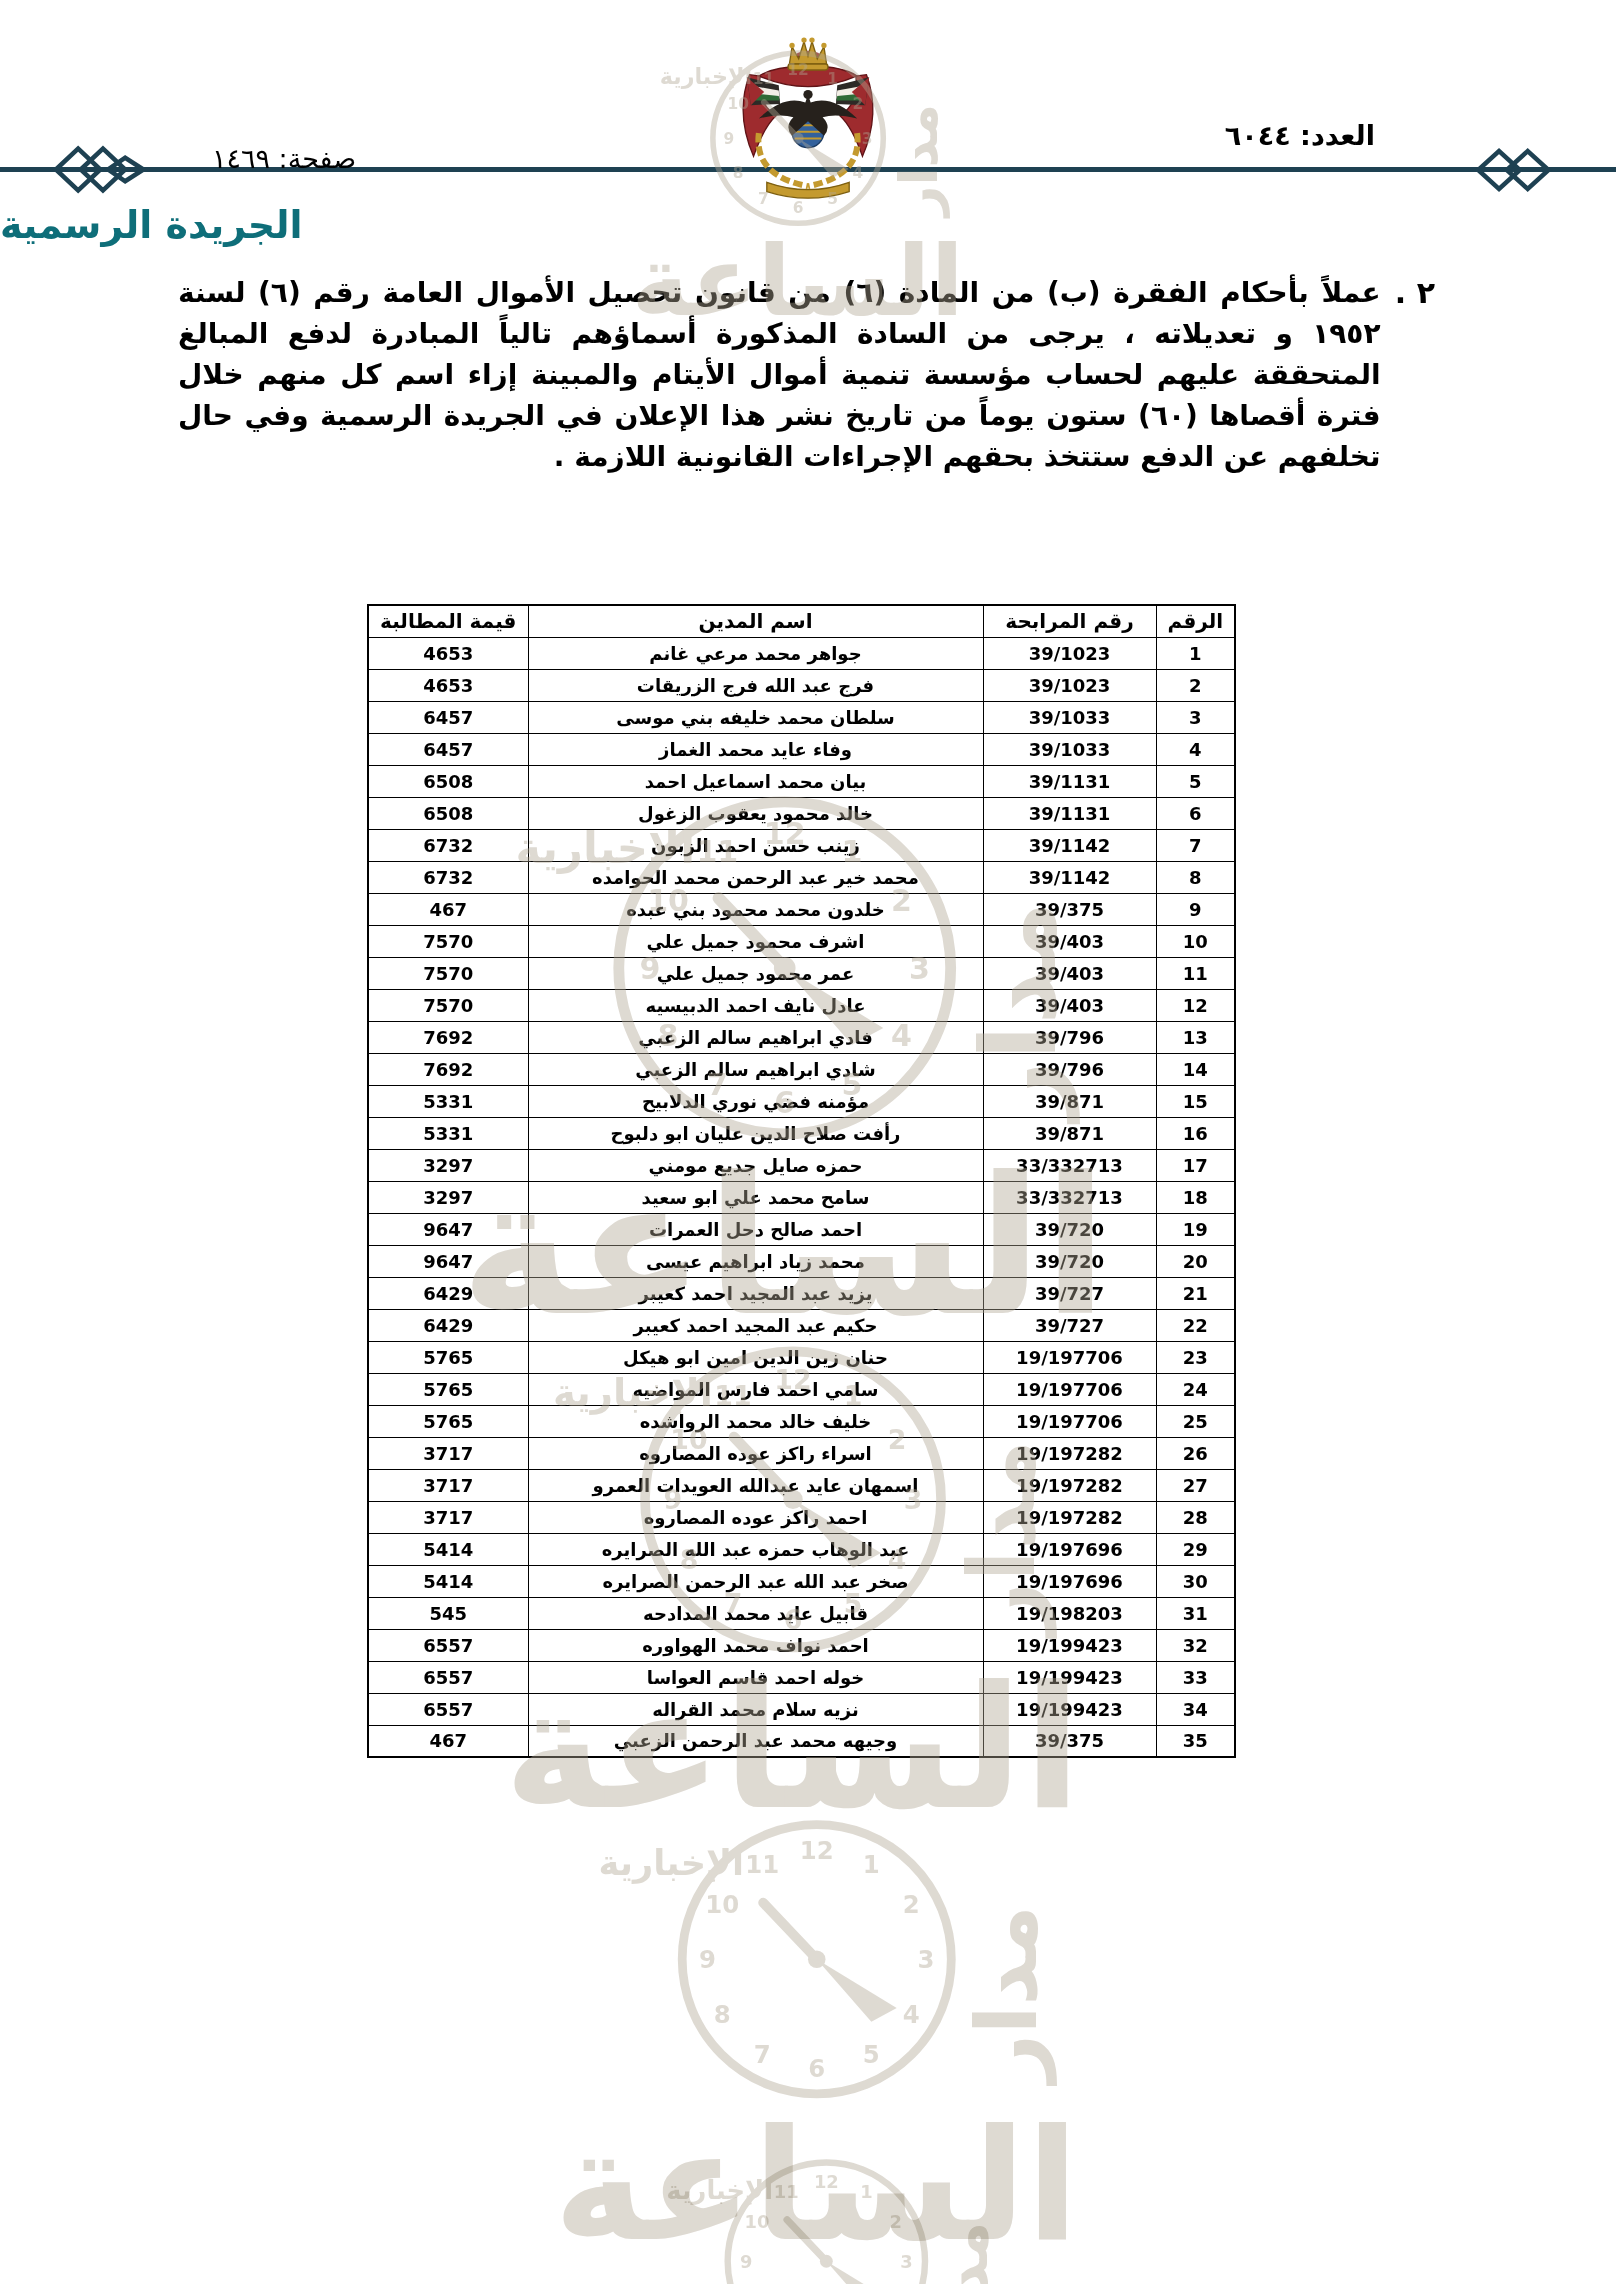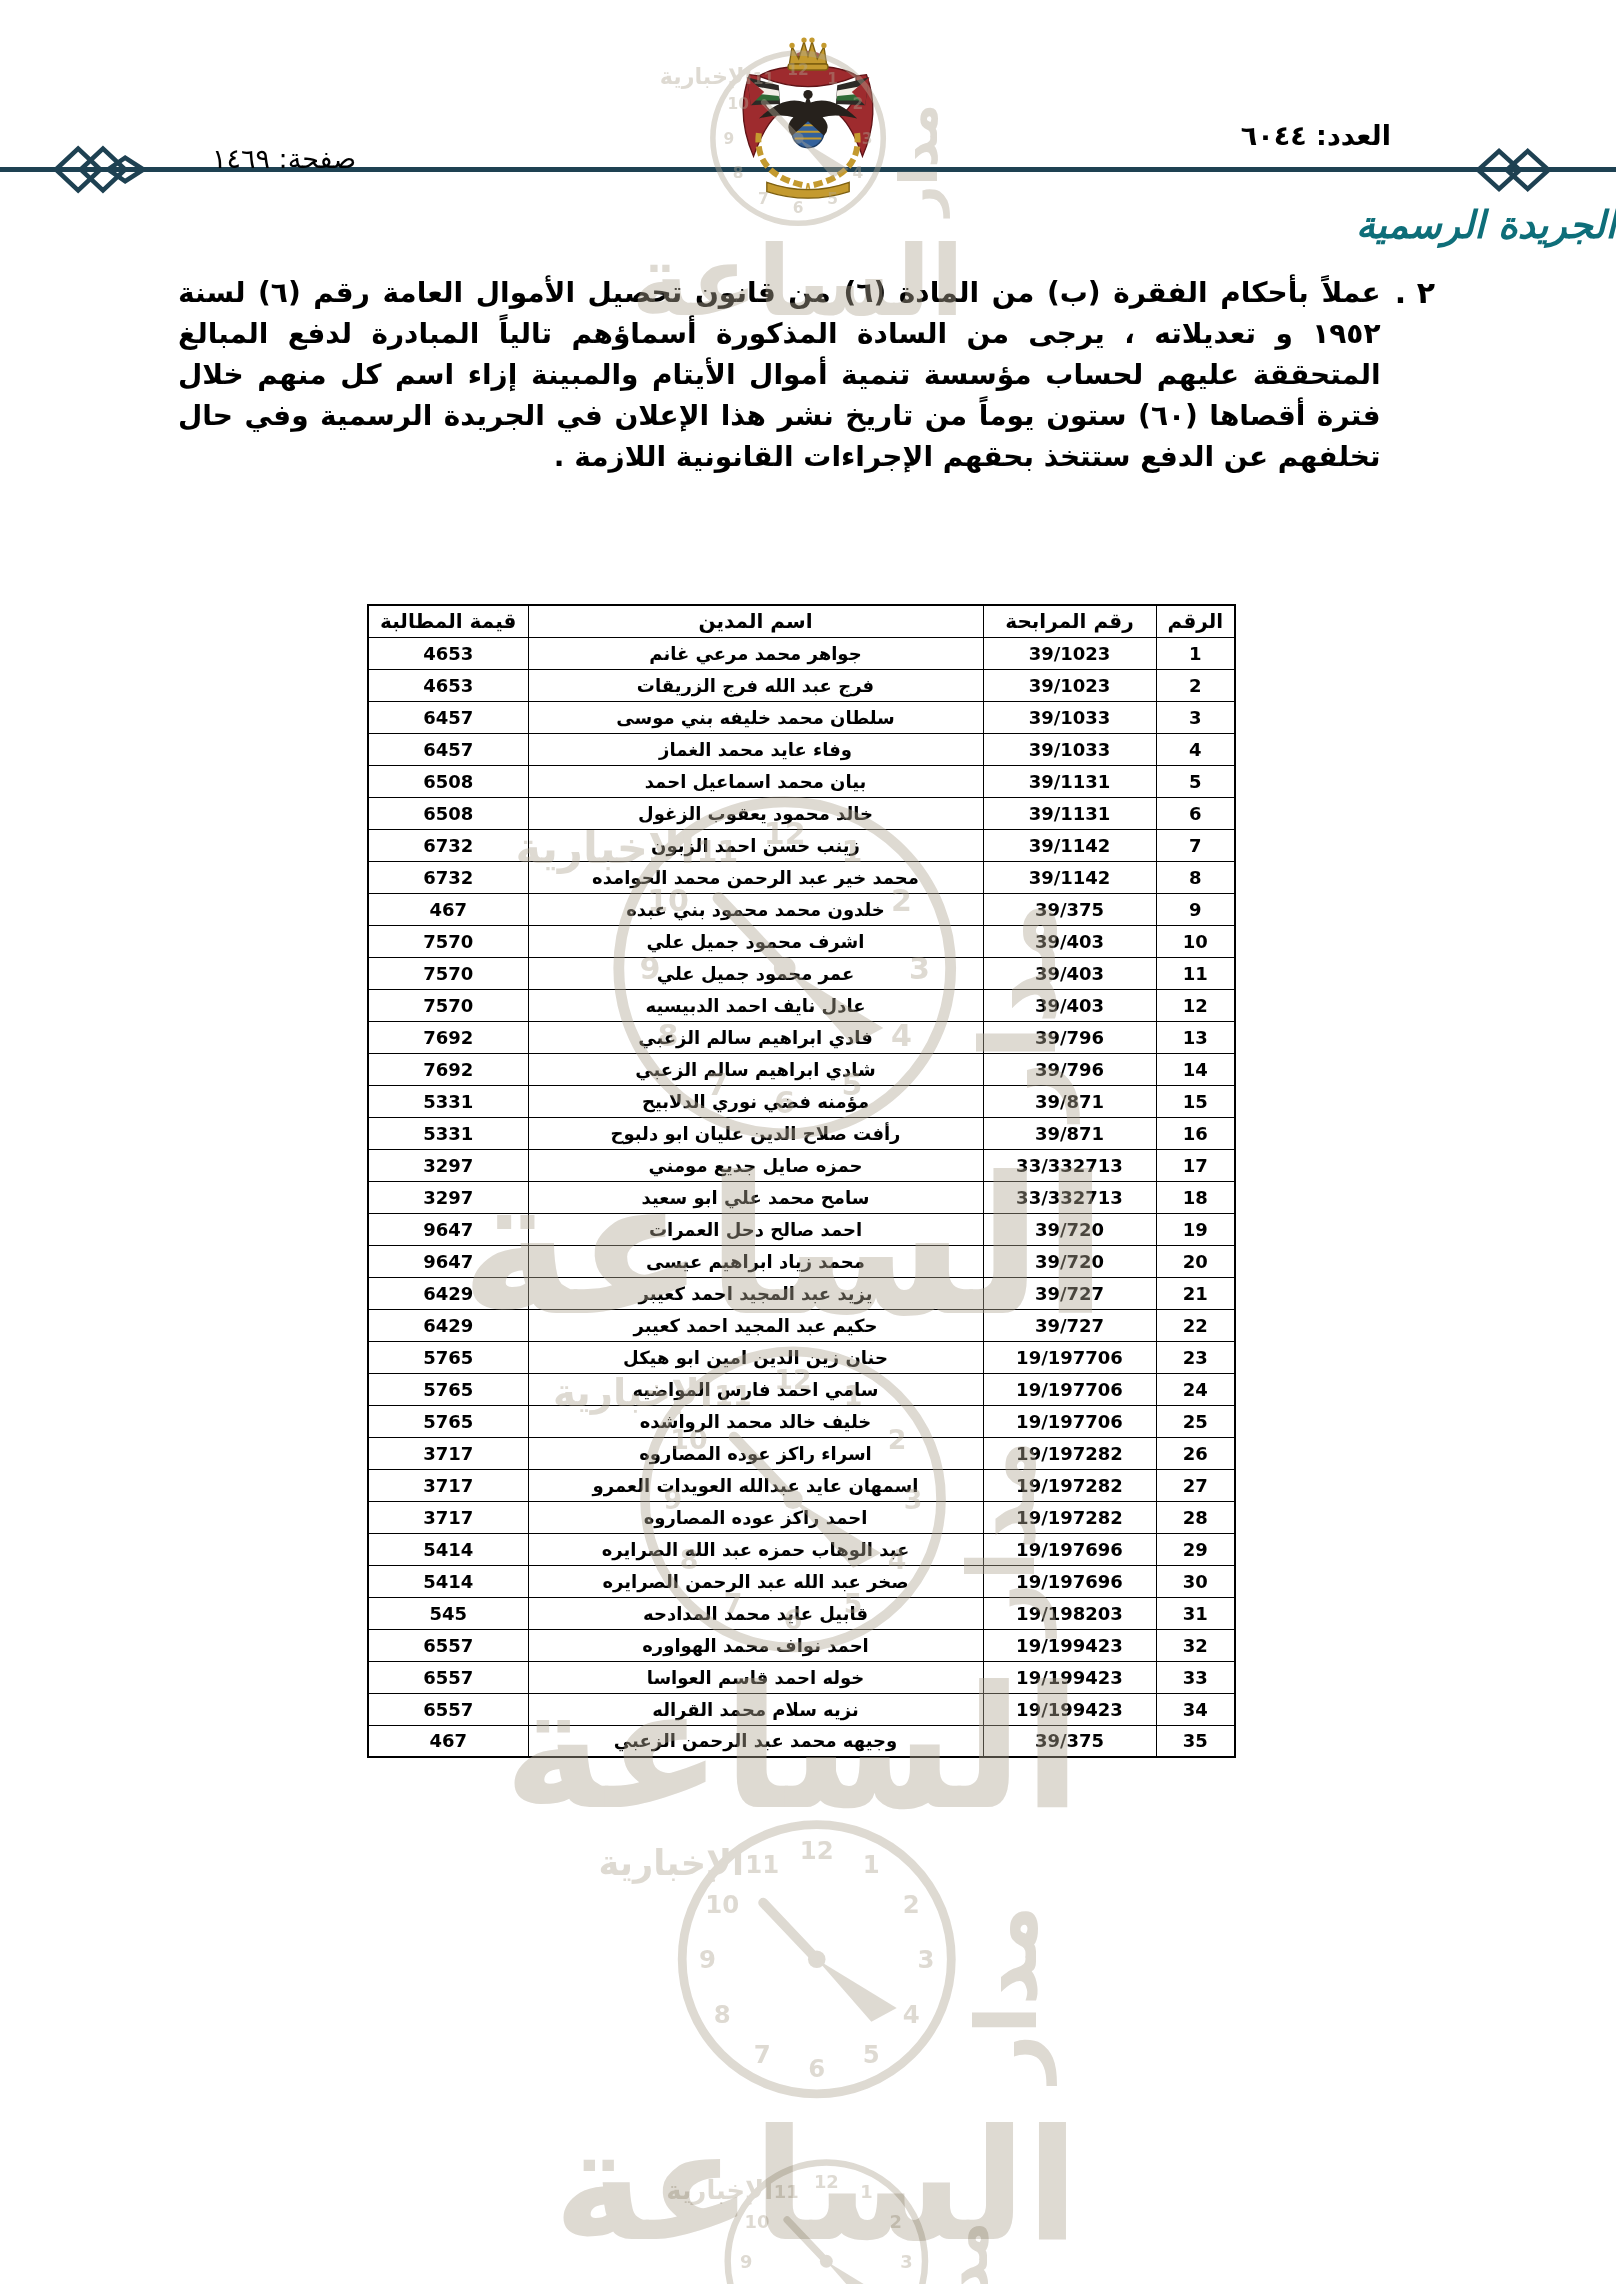--- a/index.html
+++ b/index.html
@@ -8,29 +8,29 @@
     --wmc:#b0a694;
   }
   *{box-sizing:border-box;}
   html,body{margin:0;padding:0;background:#888;}
   .page{
     position:relative;width:1616px;height:2284px;background:#ffffff;
     overflow:hidden;font-family:"DejaVu Sans",sans-serif;color:#000;
   }
   
   .hline{position:absolute;left:0;top:167px;width:1616px;height:4.6px;background:var(--navy);}
-  .issue-label{position:absolute;top:120px;right:225px;font-size:27px;font-weight:bold;direction:rtl;white-space:nowrap;}
+  .issue-label{position:absolute;top:120px;right:241px;font-size:27px;font-weight:bold;direction:rtl;white-space:nowrap;}
   .page-label{position:absolute;top:143px;left:212px;font-size:27px;font-weight:normal;direction:rtl;white-space:nowrap;}
   .orn{position:absolute;}
   .orn-left{left:52px;top:142px;width:98px;height:55px;}
   .orn-right{left:1473px;top:147px;width:82px;height:46px;}
   .emblem{position:absolute;left:715px;top:31px;width:186px;height:171px;}
   .gazette-title{
-    position:absolute;top:203px;left:0;width:100%;text-align:right;
-    font-size:38px;font-weight:bold;color:var(--teal);letter-spacing:1.3px;direction:rtl;font-style:italic;
+    position:absolute;top:203px;left:0;width:100%;text-align:left;
+    font-size:38px;font-weight:bold;color:var(--teal);letter-spacing:1.3px;direction:rtl;
   }
   
   .notice{
     position:absolute;top:272px;right:181px;width:1257px;direction:rtl;
     display:flex;align-items:flex-start;gap:14.3px;
   }
   .notice-marker{font-size:30px;font-weight:bold;line-height:41px;white-space:nowrap;}
   .notice-text{
     flex:1;font-size:28px;font-weight:bold;line-height:41px;
     text-align:justify;text-justify:inter-word;

